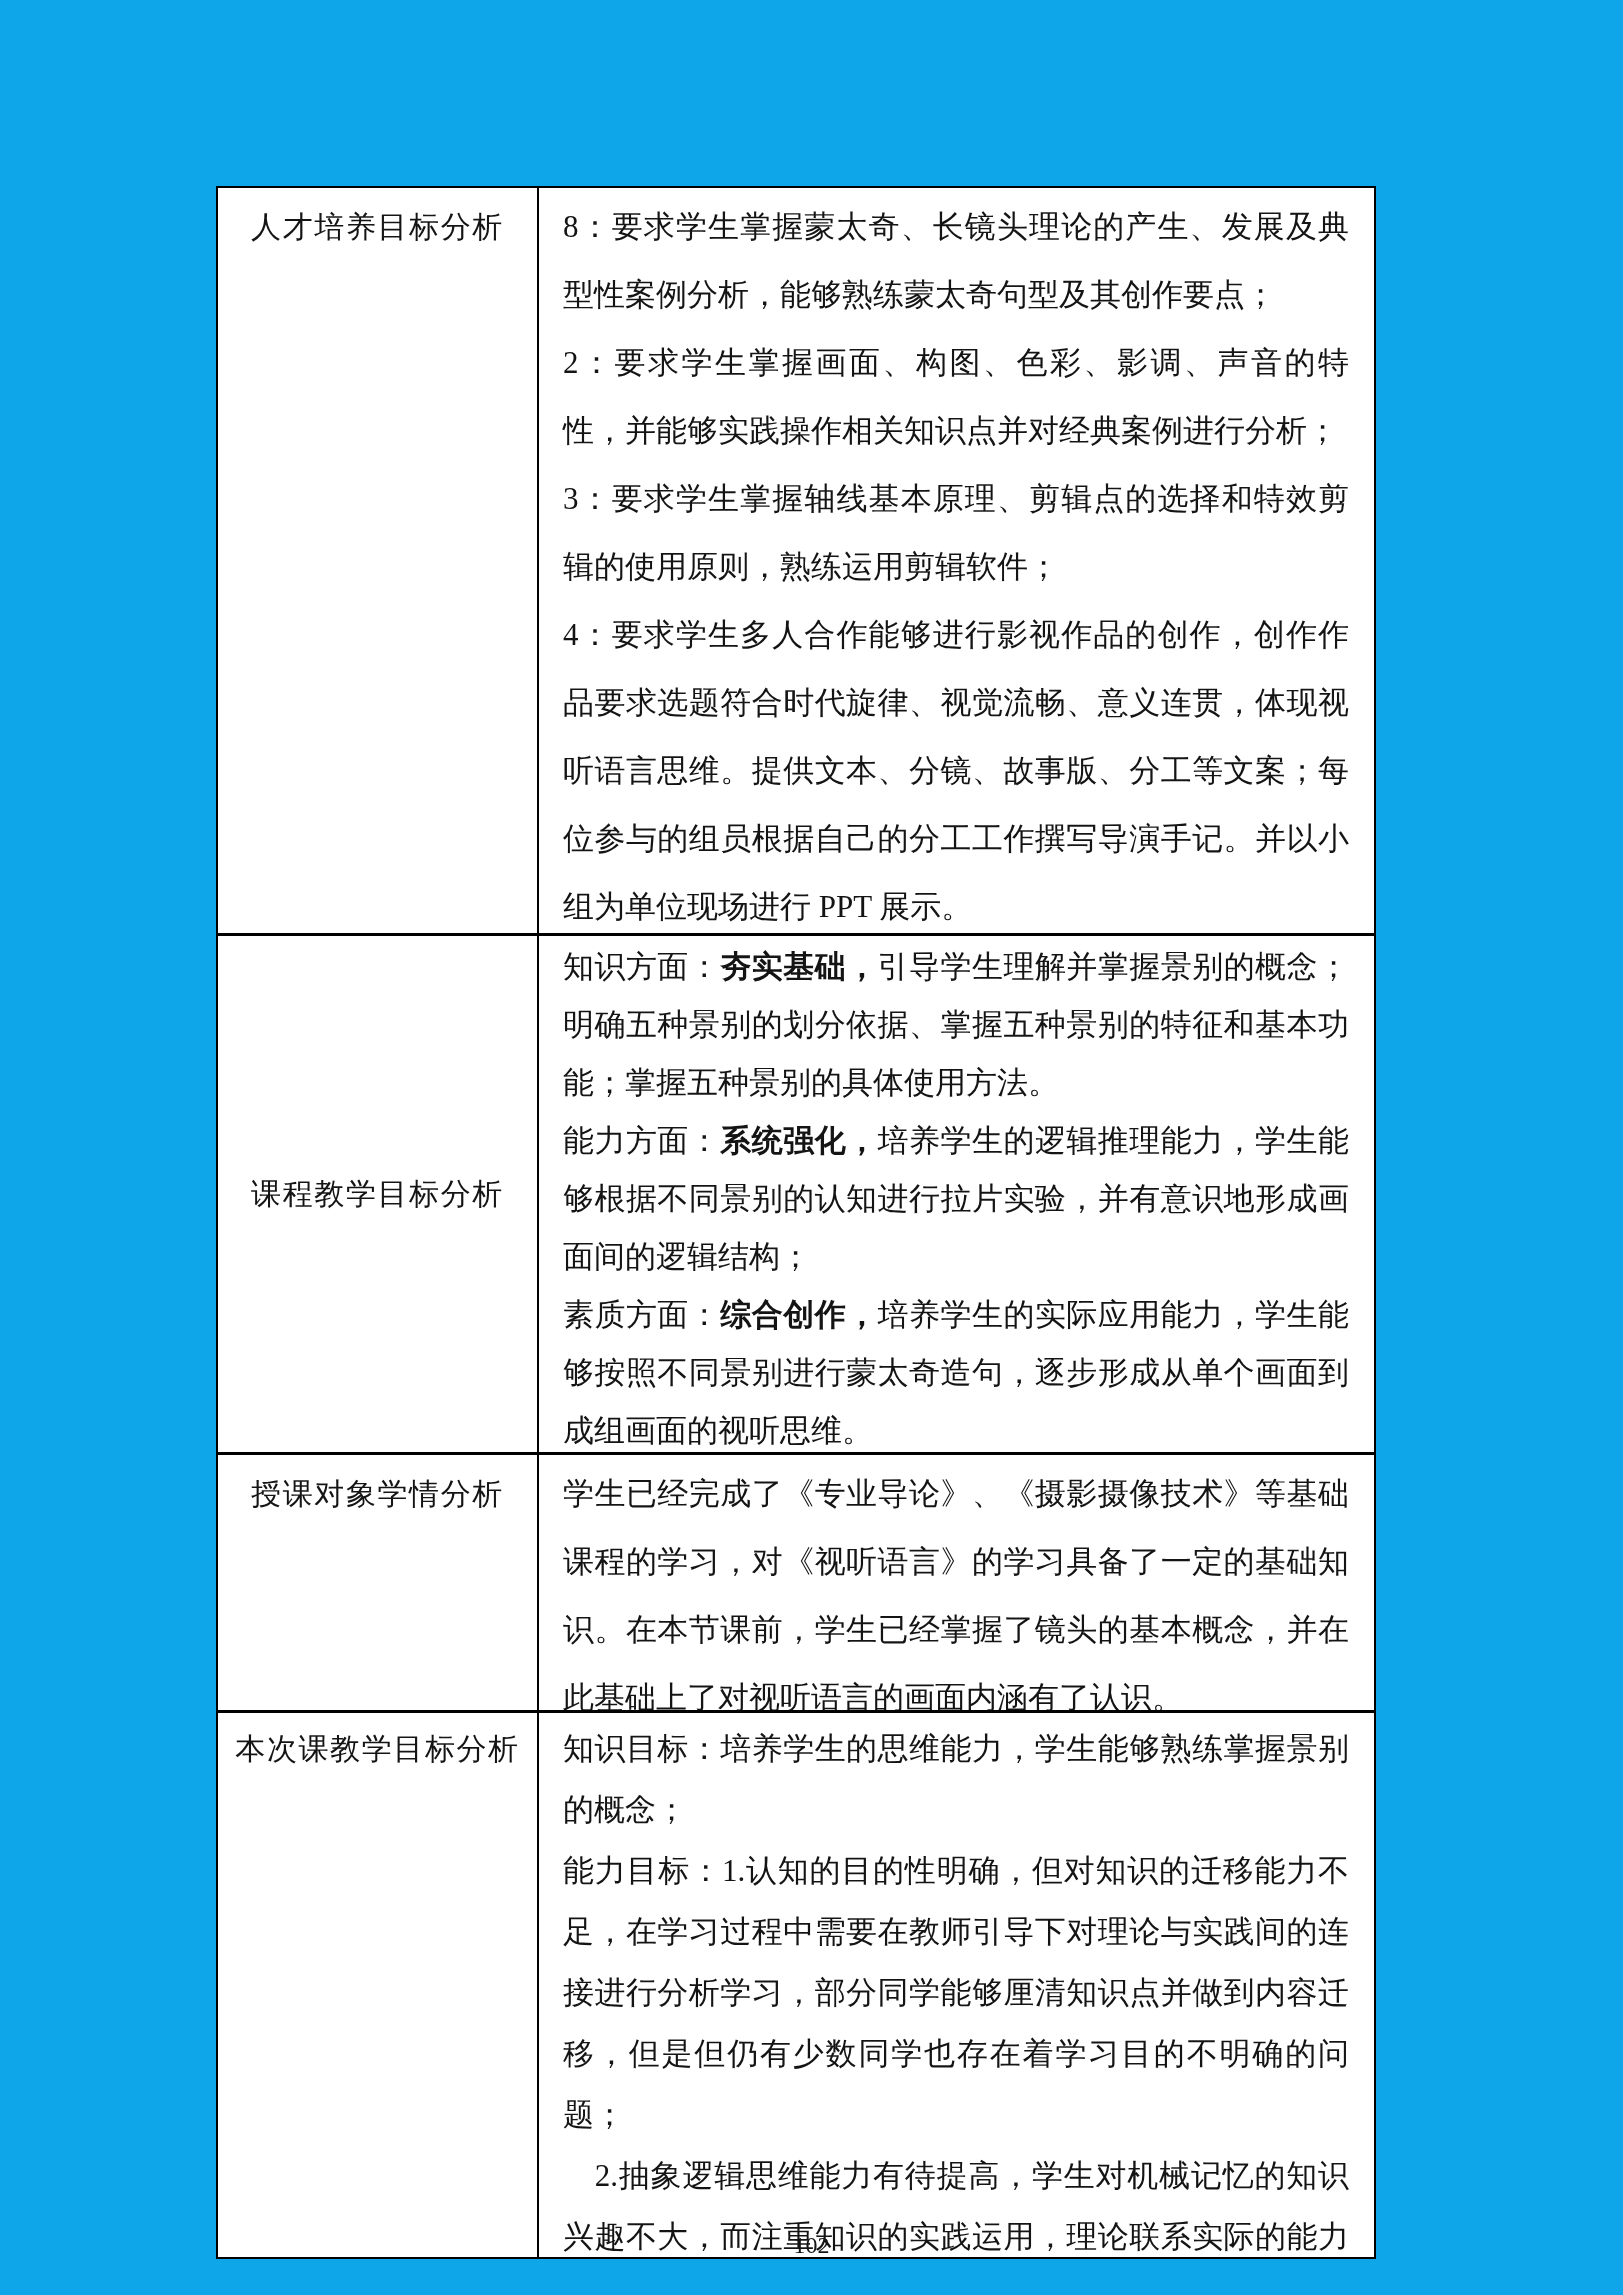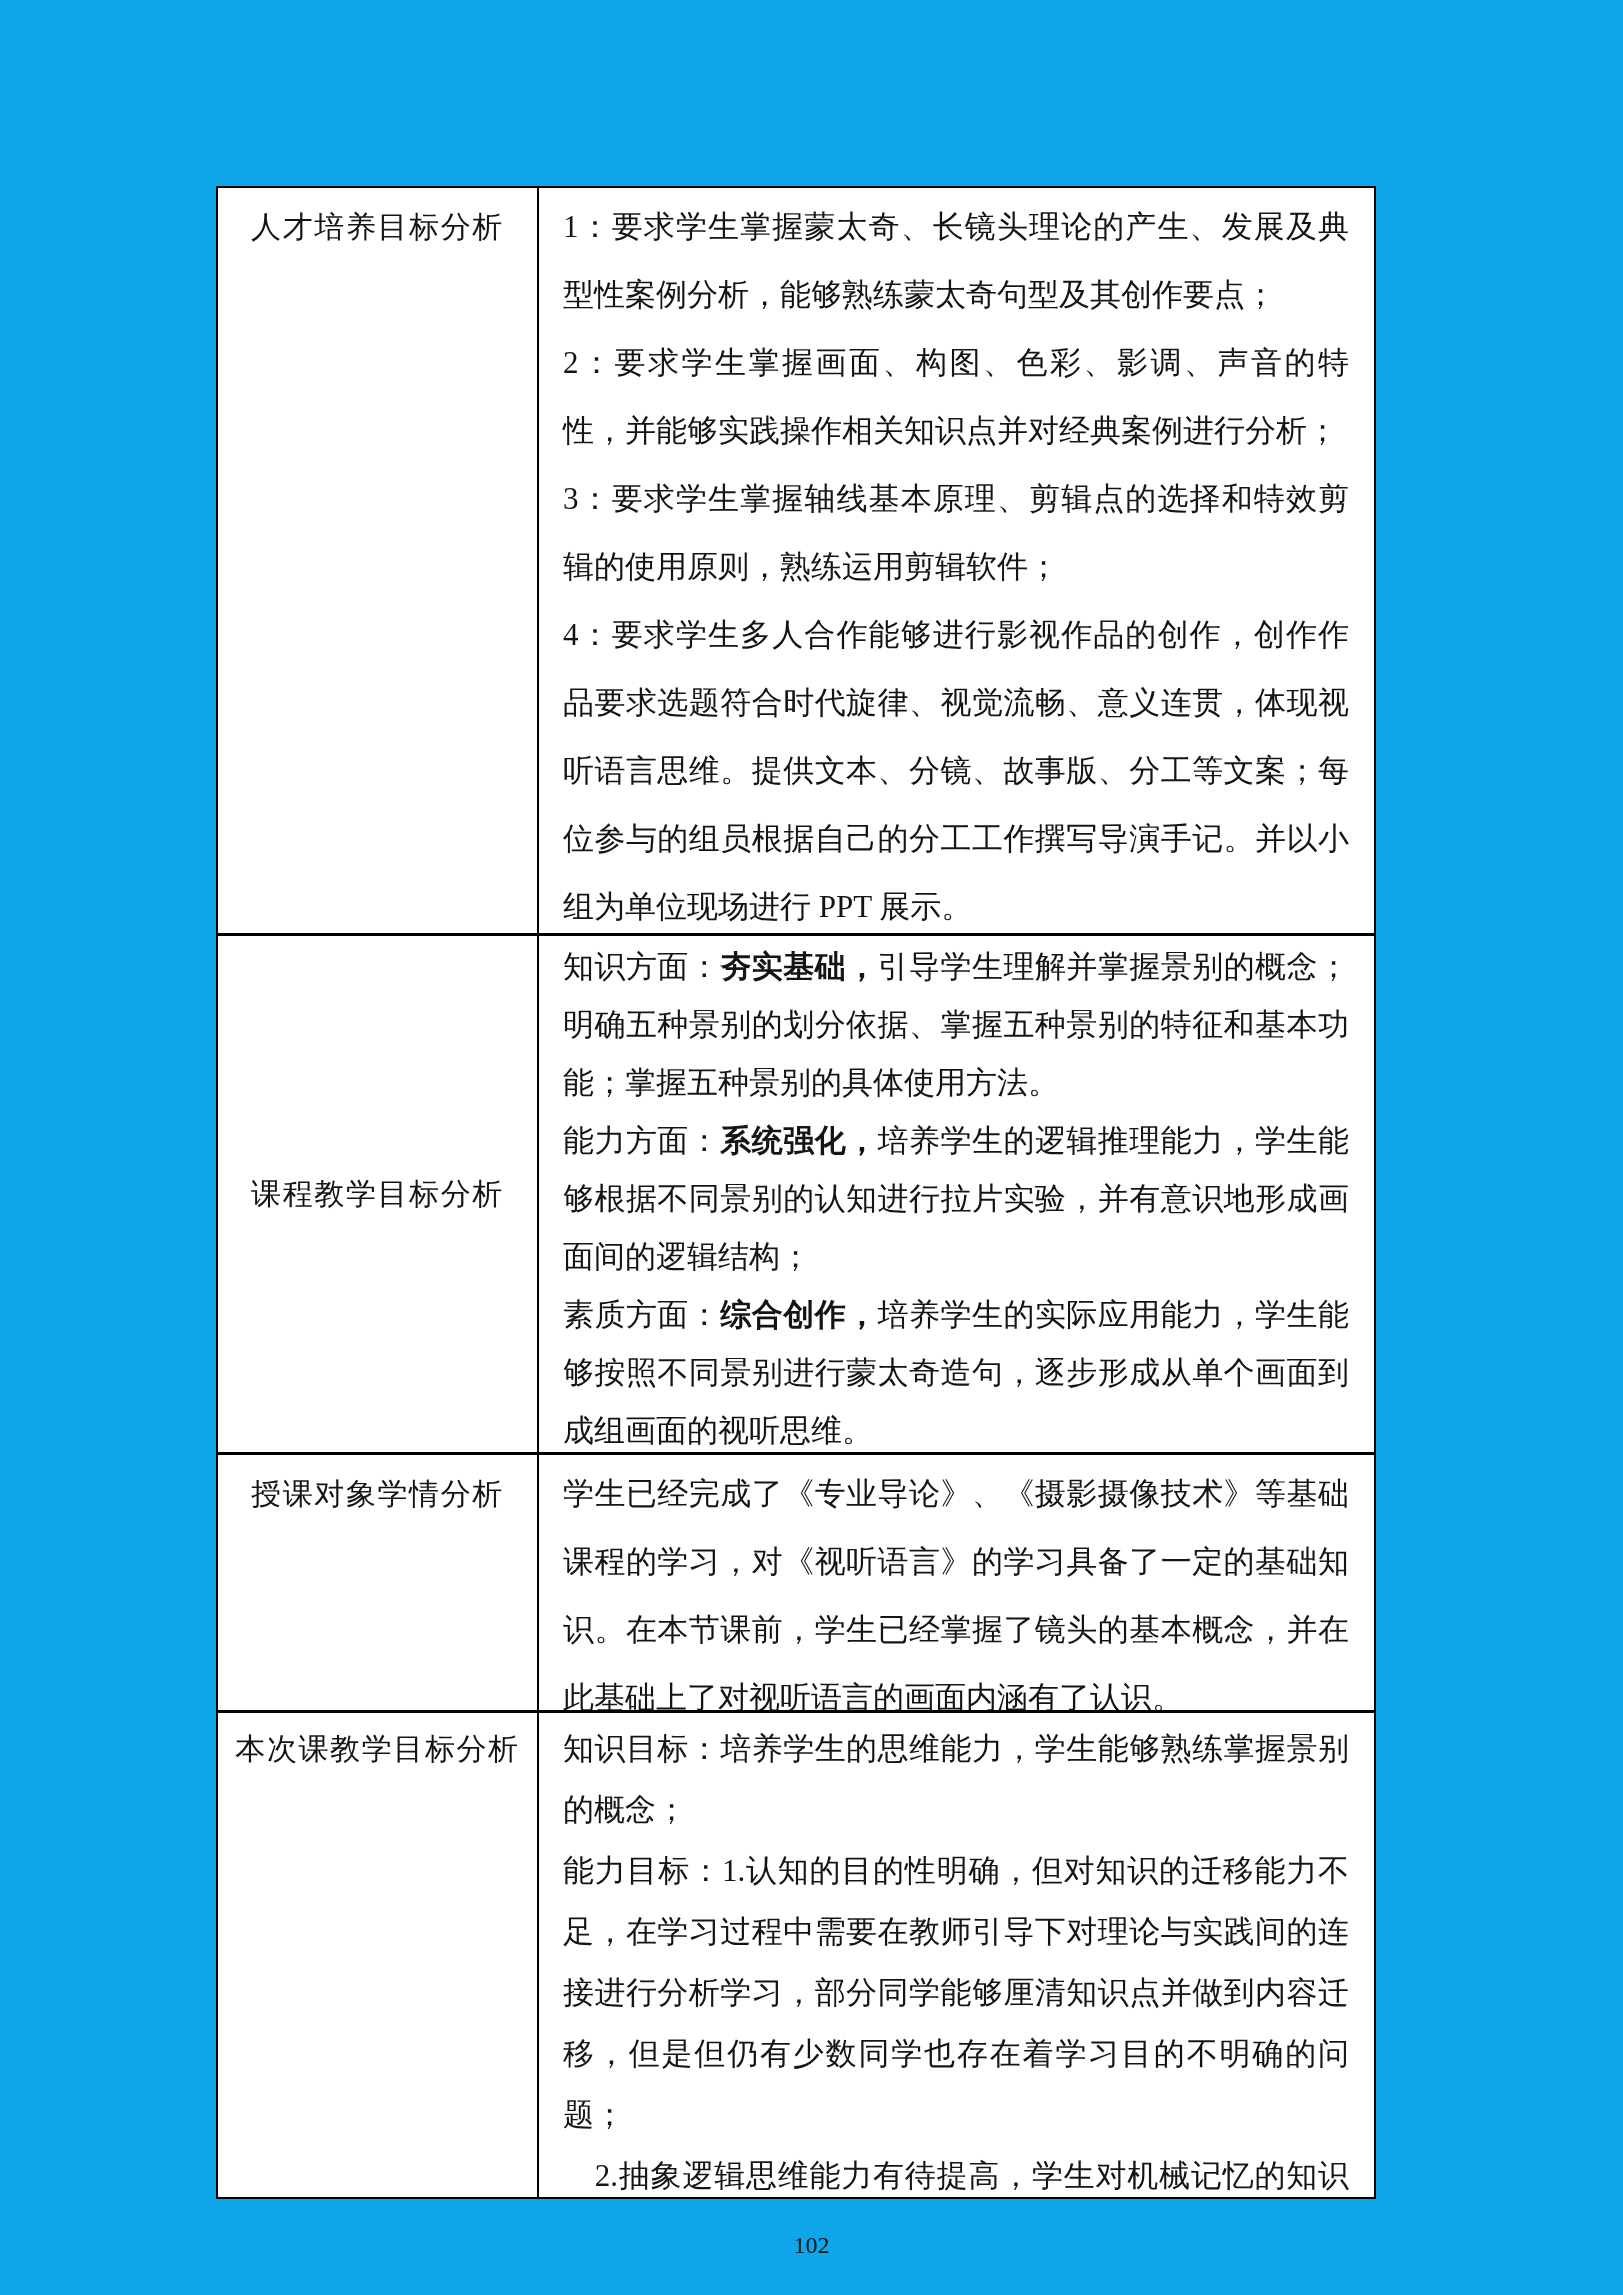--- a/index.html
+++ b/index.html
@@ -22,21 +22,21 @@
   .row{
     display:flex;
     border-bottom:3.2px solid #000;
     overflow:hidden;
     box-sizing:border-box;
   }
   .row:last-child{border-bottom:none;}
   .row-1{height:748px;}
   .row-2{height:519px;}
   .row-3{height:258px;}
-  .row-4{height:484px;}
+  .row-4{height:544px;}
   .label-cell{
     width:321px;
     flex:0 0 321px;
     border-right:2.4px solid #000;
     box-sizing:border-box;
     display:flex;
     justify-content:center;
     align-items:flex-start;
     padding-top:4.8px;
   }
@@ -77,21 +77,21 @@
 
 <div class="page">
 
   <div class="doc-table">
 
     <section class="row row-1">
       <div class="cell label-cell">
         <span class="row-label">人才培养目标分析</span>
       </div>
       <div class="cell content-cell">
-          <p><span>1：要求学生掌握蒙太奇、长镜头理论的产生、发展及典型性案例分析，能够熟练蒙太奇句型及其创作要点；</span></p>
+          <p><span>8：要求学生掌握蒙太奇、长镜头理论的产生、发展及典型性案例分析，能够熟练蒙太奇句型及其创作要点；</span></p>
           <p><span>2：要求学生掌握画面、构图、色彩、影调、声音的特性，并能够实践操作相关知识点并对经典案例进行分析；</span></p>
           <p><span>3：要求学生掌握轴线基本原理、剪辑点的选择和特效剪辑的使用原则，熟练运用剪辑软件；</span></p>
           <p><span>4：要求学生多人合作能够进行影视作品的创作，创作作品要求选题符合时代旋律、视觉流畅、意义连贯，体现视听语言思维。提供文本、分镜、故事版、分工等文案；每位参与的组员根据自己的分工工作撰写导演手记。并以小组为单位现场进行 PPT 展示。</span></p>
         </div>
     </section>
 
     <section class="row row-2">
       <div class="cell label-cell">
         <span class="row-label">课程教学目标分析</span>
       </div>

